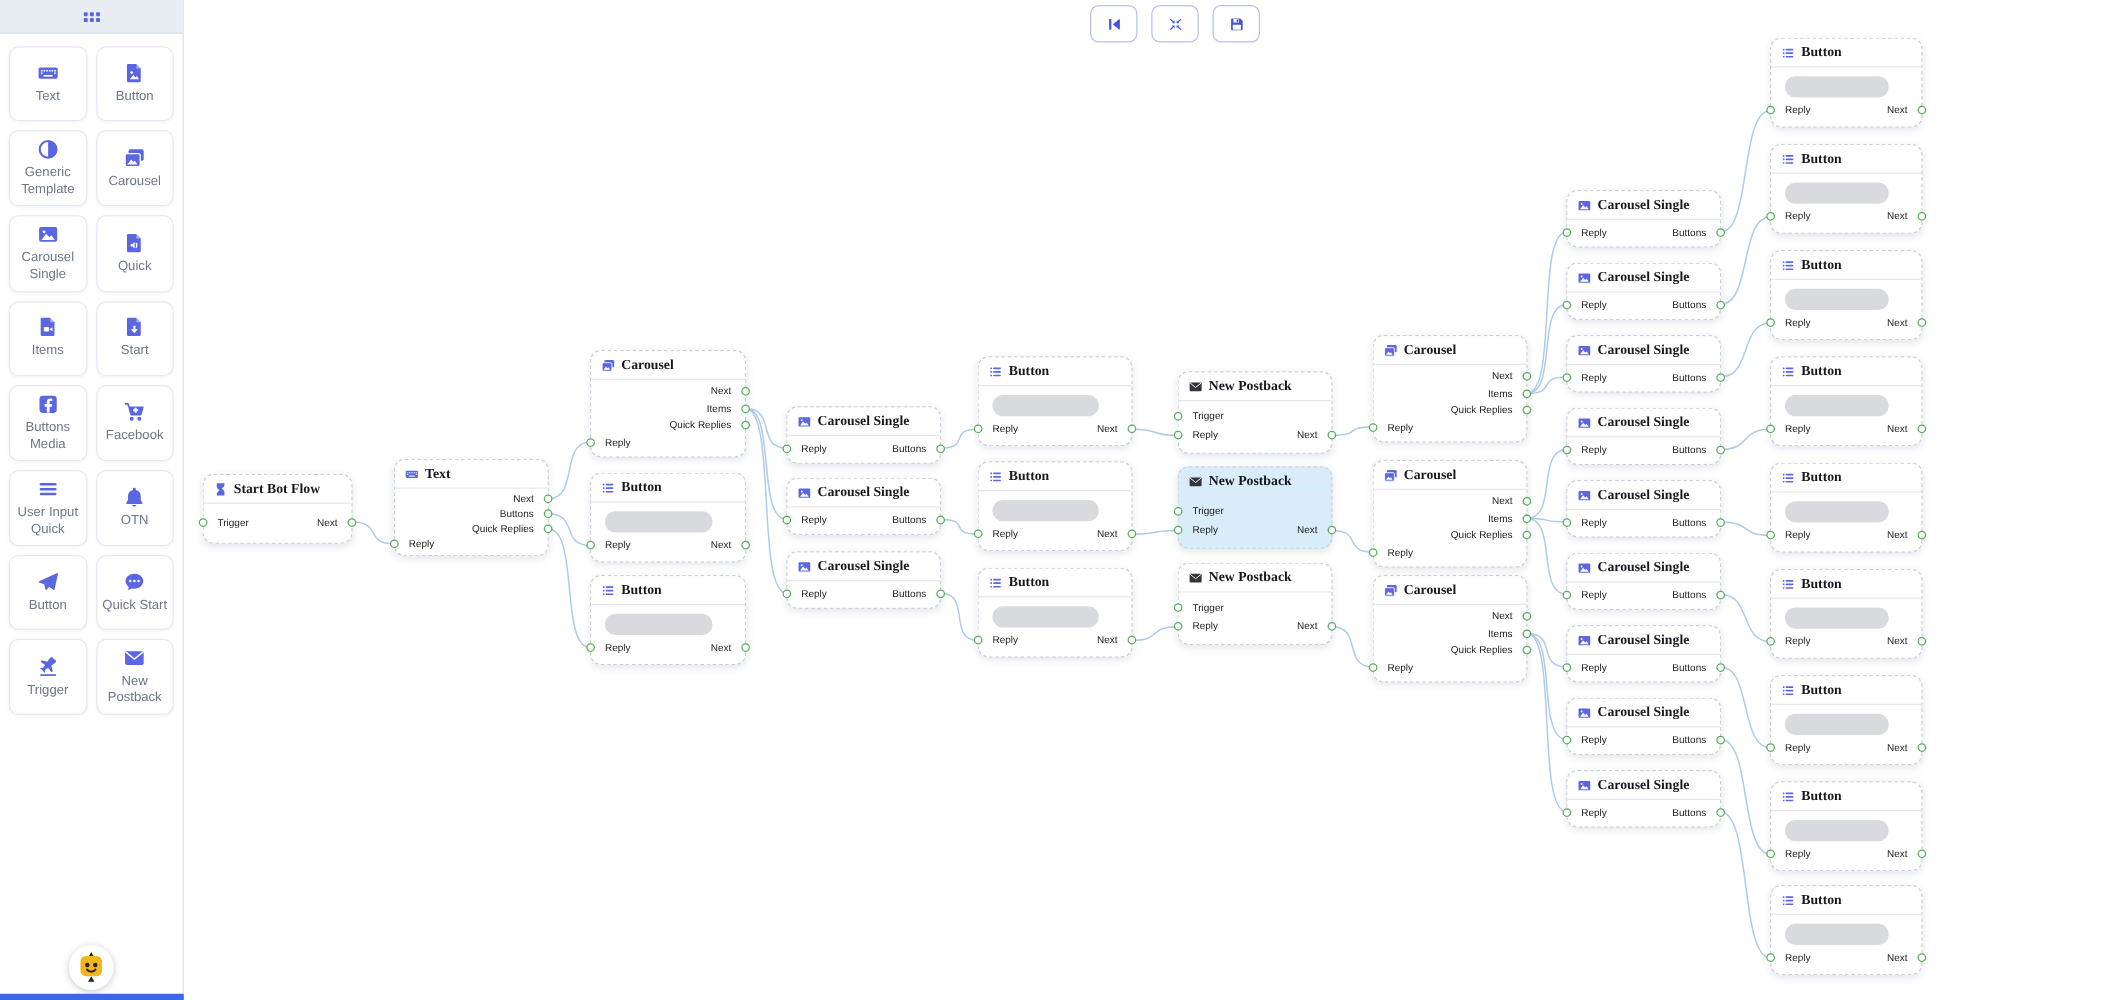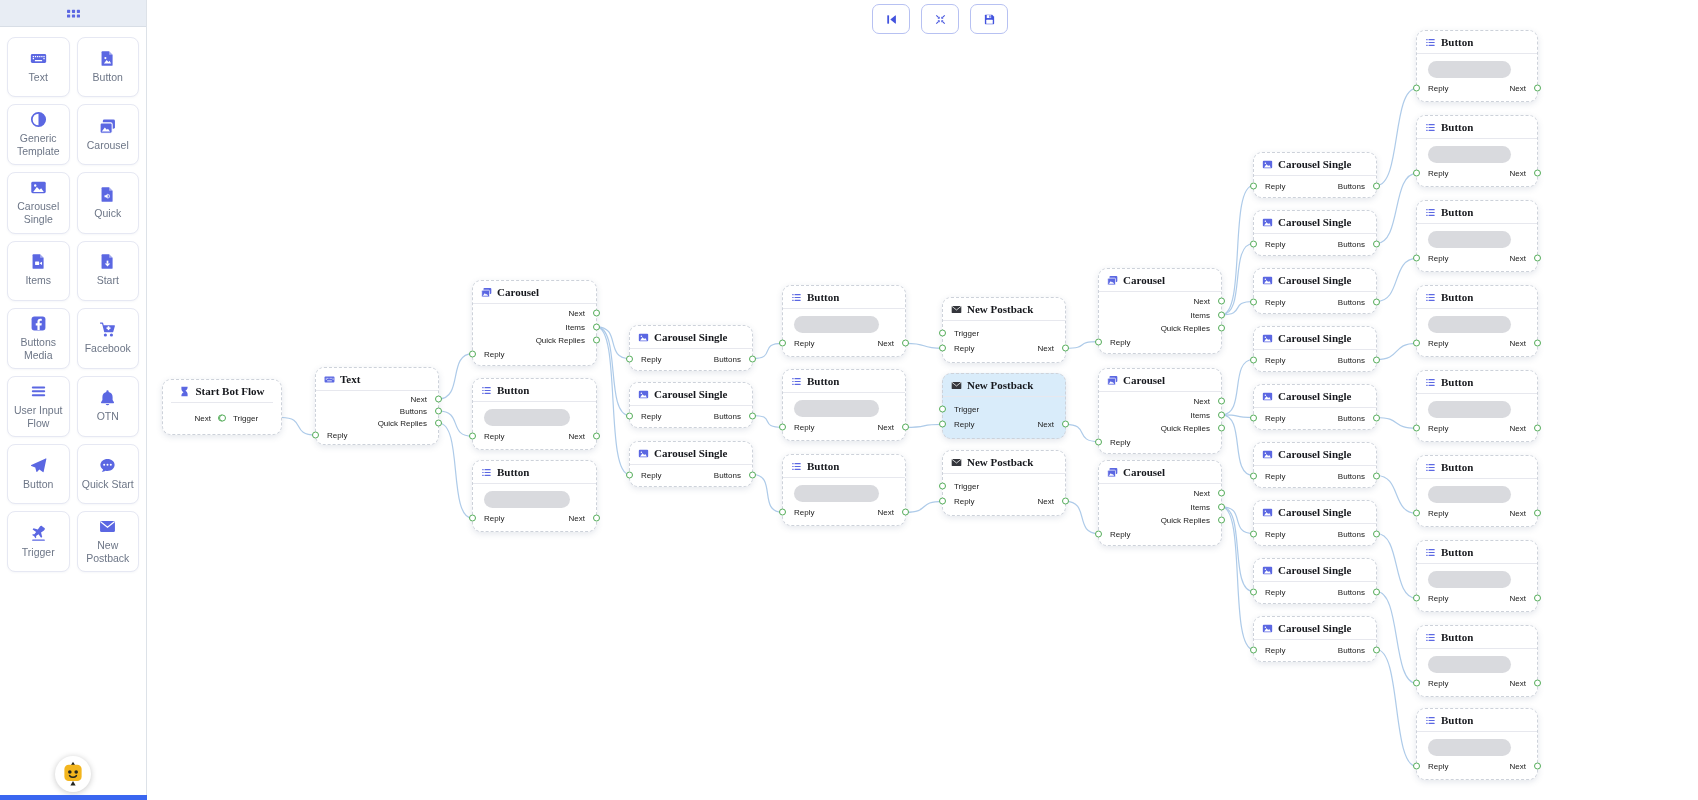--- a/index.html
+++ b/index.html
@@ -95,21 +95,21 @@
       <path d="M1376.5 243.5 C1401.5 243.5, 1391.5 173.3125, 1416.5 173.3125" fill="none" stroke="#aecbe9" stroke-width="1.2"></path>
       <path d="M1376.5 301.5 C1401.5 301.5, 1391.5 258.3125, 1416.5 258.3125" fill="none" stroke="#aecbe9" stroke-width="1.2"></path>
       <path d="M1376.5 359.5 C1401.5 359.5, 1391.5 343.3125, 1416.5 343.3125" fill="none" stroke="#aecbe9" stroke-width="1.2"></path>
       <path d="M1376.5 417.5 C1401.5 417.5, 1391.5 428.3125, 1416.5 428.3125" fill="none" stroke="#aecbe9" stroke-width="1.2"></path>
       <path d="M1376.5 475.5 C1401.5 475.5, 1391.5 513.3125, 1416.5 513.3125" fill="none" stroke="#aecbe9" stroke-width="1.2"></path>
       <path d="M1376.5 533.5 C1401.5 533.5, 1391.5 598.3125, 1416.5 598.3125" fill="none" stroke="#aecbe9" stroke-width="1.2"></path>
       <path d="M1376.5 591.5 C1401.5 591.5, 1391.5 683.3125, 1416.5 683.3125" fill="none" stroke="#aecbe9" stroke-width="1.2"></path>
       <path d="M1376.5 649.5 C1401.5 649.5, 1391.5 766.3125, 1416.5 766.3125" fill="none" stroke="#aecbe9" stroke-width="1.2"></path>
     </svg>
   <div id="nodes">
-      <div class="node node-start" style="left: 162px; top: 379px; width: 120px; align-items: center;">
+      <div class="node node-start" style="left: 162px; top: 379px; width: 120px;">
     <div class="node-header">
       <span class="node-icon">
             <svg viewBox="0 0 16 16" fill="currentColor">
               <path d="M3.5 1h9v1.3c0 2.3-1.7 3.6-3.2 4.7 1.5 1.1 3.2 2.4 3.2 4.7V15h-9v-1.3c0-2.3 1.7-3.6 3.2-4.7C5.2 7.9 3.5 6.6 3.5 4.3z"></path>
             </svg>
           </span>
       <span class="node-title">Start Bot Flow</span>
     </div>
     <div class="node-body">
           <div class="row">
@@ -1093,21 +1093,21 @@
     <span class="sb-label">Facebook</span>
   </div>
         <div class="sb-card">
     <span class="sb-icon">
             <svg viewBox="0 0 16 16" fill="currentColor">
               <rect x="1.7" y="3.2" width="12.6" height="1.9" rx=".95"></rect>
               <rect x="1.7" y="6.9" width="12.6" height="1.9" rx=".95"></rect>
               <rect x="1.7" y="10.6" width="12.6" height="1.9" rx=".95"></rect>
             </svg>
           </span>
-    <span class="sb-label">User Input Flow</span>
+    <span class="sb-label">User Input Quick</span>
   </div>
         <div class="sb-card">
     <span class="sb-icon">
             <svg viewBox="0 0 16 16" fill="currentColor">
               <path d="M8 1.2a1.1 1.1 0 0 1 1.1 1.1v.5a4.8 4.8 0 0 1 3.7 4.7v2.9l1.3 2.1a.55.55 0 0 1-.47.84H2.37a.55.55 0 0 1-.47-.84l1.3-2.1V7.5a4.8 4.8 0 0 1 3.7-4.7v-.5A1.1 1.1 0 0 1 8 1.2z"></path>
               <path d="M6.3 14.1a1.8 1.8 0 0 0 3.4 0z"></path>
             </svg>
           </span>
     <span class="sb-label">OTN</span>
   </div>

